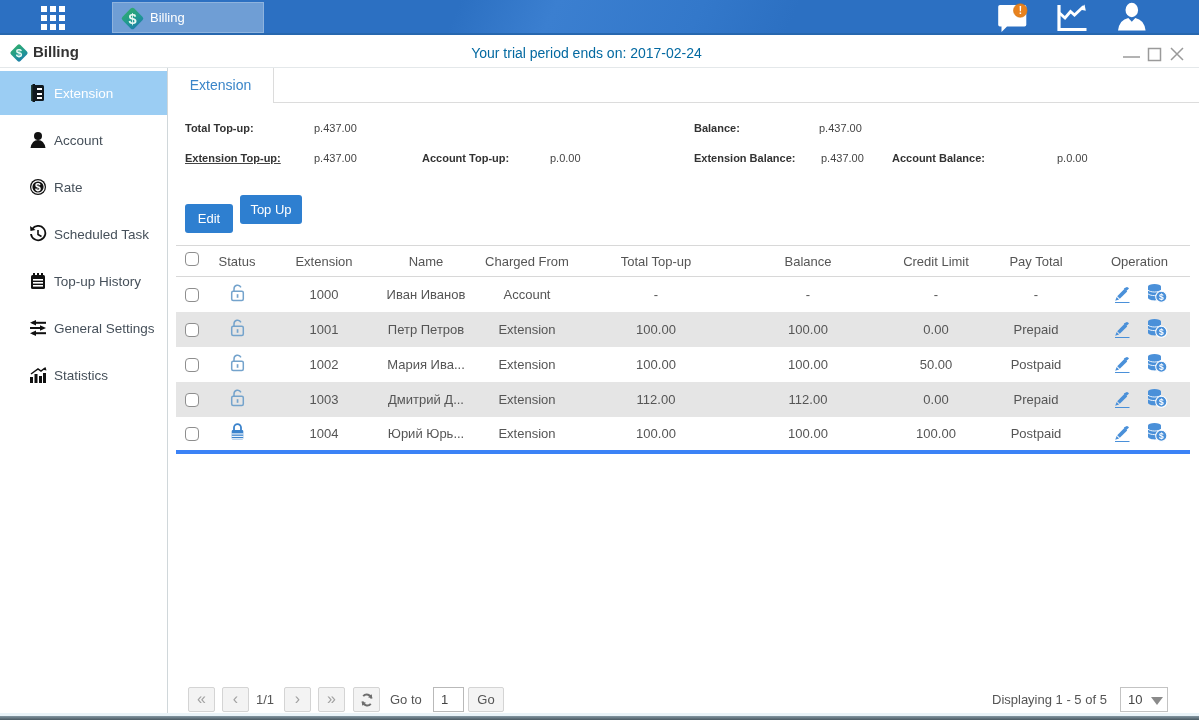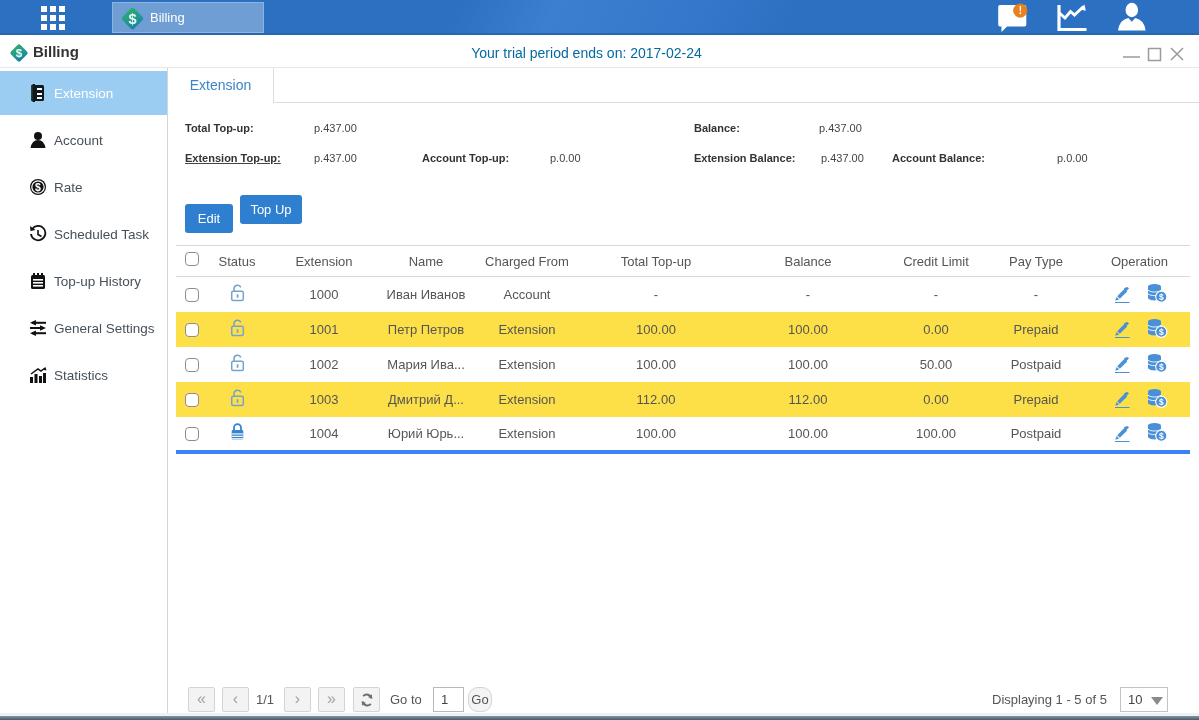--- a/index.html
+++ b/index.html
@@ -42,31 +42,31 @@
 
 .srow { position:absolute; font-size:11px; color:#444; }
 .srow b { color:#333; }
 .btn { position:absolute; top:127px; height:29px; background:#2e7fd0; color:#fff; border:none; border-radius:3px;
   font-size:13px; font-family:"Liberation Sans",sans-serif; }
 
 
 #tbl { position:absolute; left:8px; top:177px; width:1014px; border-collapse:collapse; table-layout:fixed; font-size:13px; color:#555; }
 #tbl th { font-weight:normal; color:#555; height:31px; border-top:1px solid #d8d8d8; border-bottom:1px solid #d8d8d8; text-align:center; }
 #tbl td { height:35px; text-align:center; }
-#tbl tr.alt td { background:#fde047; }
+#tbl tr.alt td { background:#e5e5e5; }
 #tbl tr.last td { border-bottom:4px solid #3b82f6; }
 .cb { display:inline-block; width:14px; height:14px; border:1px solid #8e8e8e; border-radius:4px; background:#fff; vertical-align:middle; }
 
 
 #pager { position:absolute; left:0; top:619px; width:1031px; height:27px; }
 .pbtn { position:absolute; width:27px; height:25px; background:#f3f3f3; border:1px solid #d4d4d4; border-radius:2px;
   color:#a2a2a2; text-align:center; line-height:22px; font-size:16px; }
 .ptxt { position:absolute; font-size:13px; color:#555; }
 #goinput { position:absolute; left:265px; top:0; width:31px; height:25px; border:1px solid #b9b9b9; font-size:13px; text-align:left; padding-left:7px; line-height:23px; color:#444; background:#fff; }
-#gobtn { position:absolute; left:300px; top:0; width:24px; height:25px; background:#f4f4f4; border:1px solid #d4d4d4; border-radius:10px; color:#555; text-align:center; line-height:23px; font-size:13px; }
+#gobtn { position:absolute; left:300px; top:0; width:36px; height:25px; background:#f4f4f4; border:1px solid #d4d4d4; border-radius:2px; color:#555; text-align:center; line-height:23px; font-size:13px; }
 #dpd { position:absolute; left:952px; top:0; width:48px; height:25px; border:1px solid #c3c3c3; background:#fff; }
 #dpd span { position:absolute; left:7px; top:4px; font-size:13px; color:#444; }
 #dpd .tri { position:absolute; right:4px; top:9px; width:0; height:0; border-left:6.5px solid transparent; border-right:6.5px solid transparent; border-top:8px solid #8a8a8a; }
 
 
 #bstrip1 { position:absolute; left:0; top:713px; width:1199px; height:4px; background:#e9f3f8; }
 #bstrip2 { position:absolute; left:0; top:716px; width:1199px; height:4px; background:linear-gradient(#8396a1,#4a5a63); }
 </style>
 </head>
 <body>
@@ -249,21 +249,21 @@
       <tbody>
           <tr>
         <th style="text-align:left; padding-left:9px;"><span class="cb" style="margin-top:-6px"></span></th>
         <th>Status</th>
             <th>Extension</th>
             <th>Name</th>
             <th>Charged From</th>
             <th>Total Top-up</th>
         <th>Balance</th>
             <th>Credit Limit</th>
-            <th>Pay Type</th>
+            <th>Pay Total</th>
             <th>Operation</th>
       </tr>
       <tr>
         <td style="text-align:left; padding-left:9px;"><span class="cb"></span></td>
         <td><svg width="17" height="19" viewBox="0 0 17 19">
                 <rect x="2.7" y="8.2" width="11.6" height="9.3" rx="1.5" fill="none" stroke="#74a3cc" stroke-width="1.5"></rect>
                 <rect x="7.7" y="11.2" width="1.7" height="3.6" fill="#74a3cc"></rect>
                 <path d="M5 8 v-2.1 a3.6 3.6 0 0 1 6.9 -1.5" fill="none" stroke="#74a3cc" stroke-width="1.5"></path>
               </svg></td>
         <td>1000</td>

